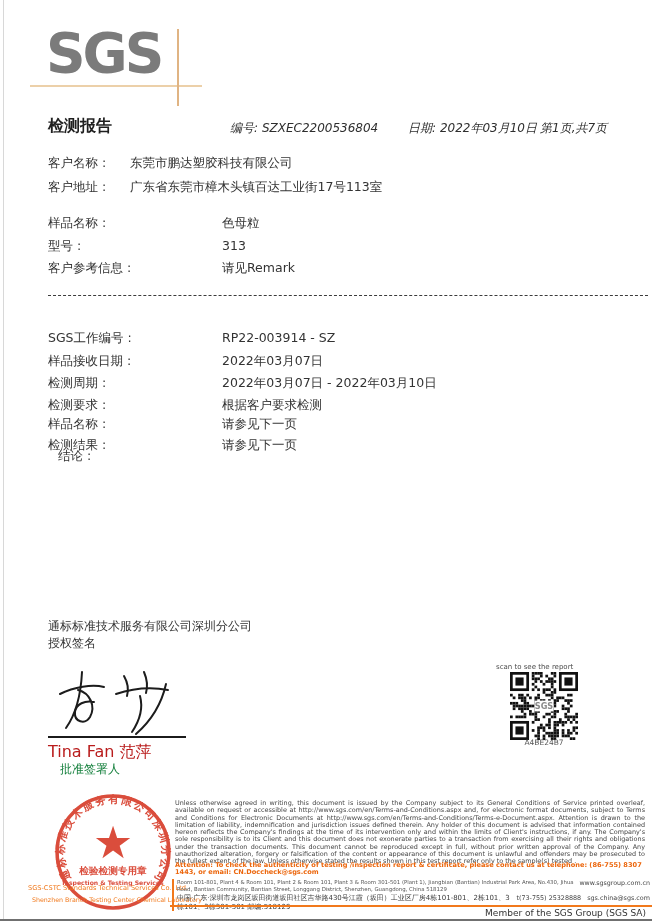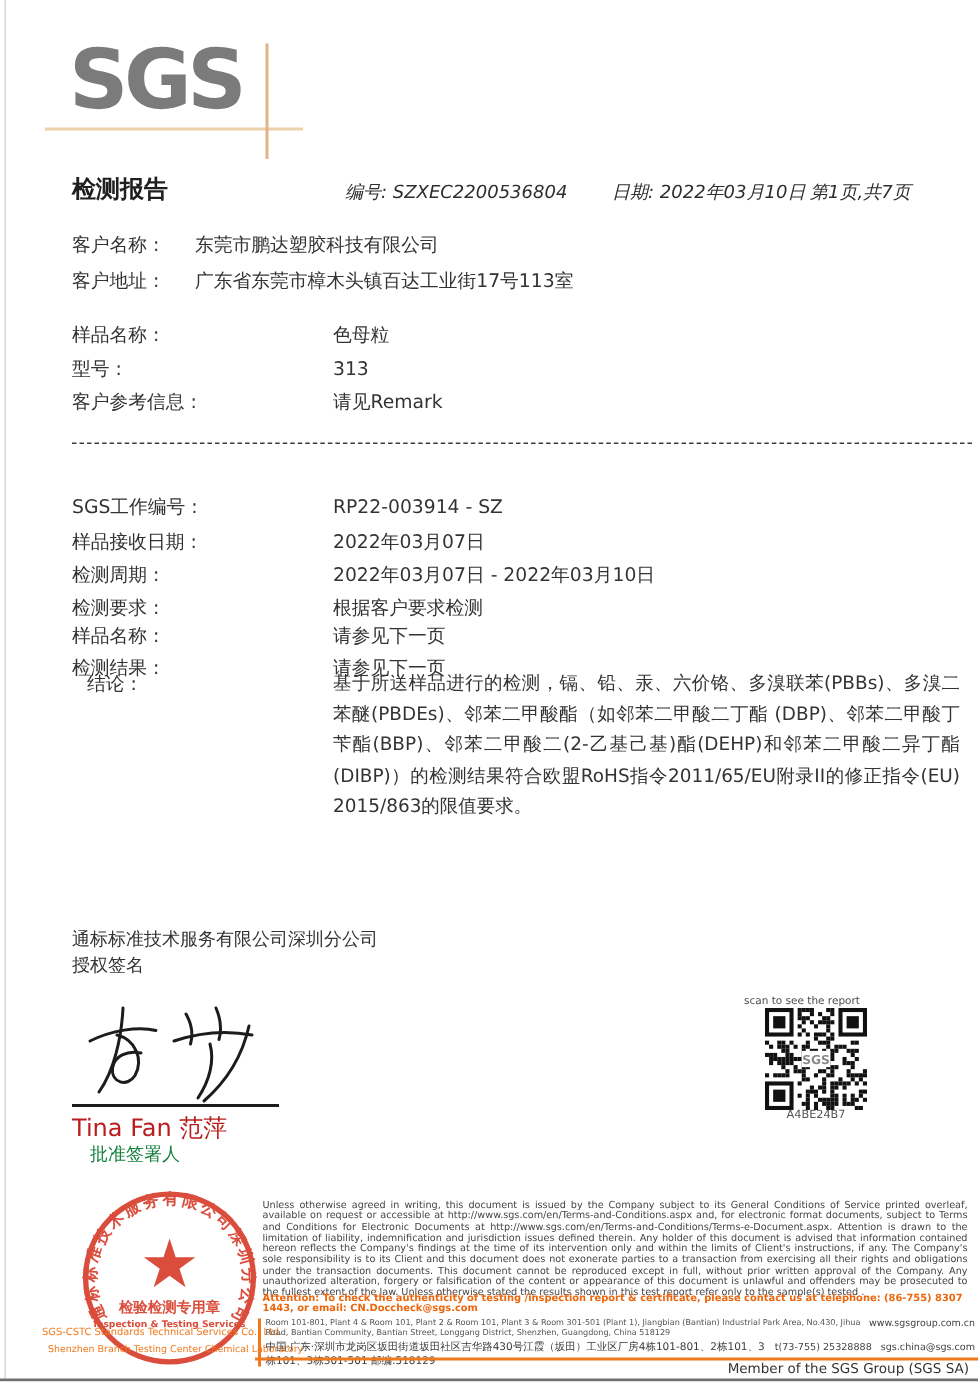--- a/index.html
+++ b/index.html
@@ -129,21 +129,20 @@
   <div class="row wide-row" style="left:48px;top:416px;width:560px;">
     <span class="lbl">样品名称 :</span>
     <span class="val">请参见下一页</span>
   </div>
   <div class="row wide-row" style="left:48px;top:437px;width:560px;">
     <span class="lbl">检测结果 :</span>
     <span class="val">请参见下一页</span>
   </div>
 
   <div class="concl-lbl">结论 :</div>
-  <div class="concl-txt">基于所送样品进行的检测，镉、铅、汞、六价铬、多溴联苯(PBBs)、多溴二苯醚(PBDEs)、邻苯二甲酸酯（如邻苯二甲酸二丁酯 (DBP)、邻苯二甲酸丁苄酯(BBP)、邻苯二甲酸二(2-乙基己基)酯(DEHP)和邻苯二甲酸二异丁酯(DIBP)）的检测结果符合欧盟RoHS指令2011/65/EU附录II的修正指令(EU) 2015/863的限值要求。</div>
 
   <div class="sig-company">通标标准技术服务有限公司深圳分公司</div>
   <div class="sig-auth">授权签名</div>
   <svg class="sig-svg" width="150" height="78" viewBox="0 0 150 78">
     <g fill="none" stroke="#1c1c1c" stroke-width="2" stroke-linecap="round">
       <path d="M8,34 C22,27 40,24 52,27"></path>
       <path d="M30,12 C29,32 24,54 14,68"></path>
       <path d="M26,30 C38,33 44,46 38,57 C33,65 22,62 23,52 C24,44 33,40 42,42"></path>
       <path d="M72,16 C76,23 77,29 75,36"></path>
       <path d="M92,12 C95,19 96,26 94,33"></path>

